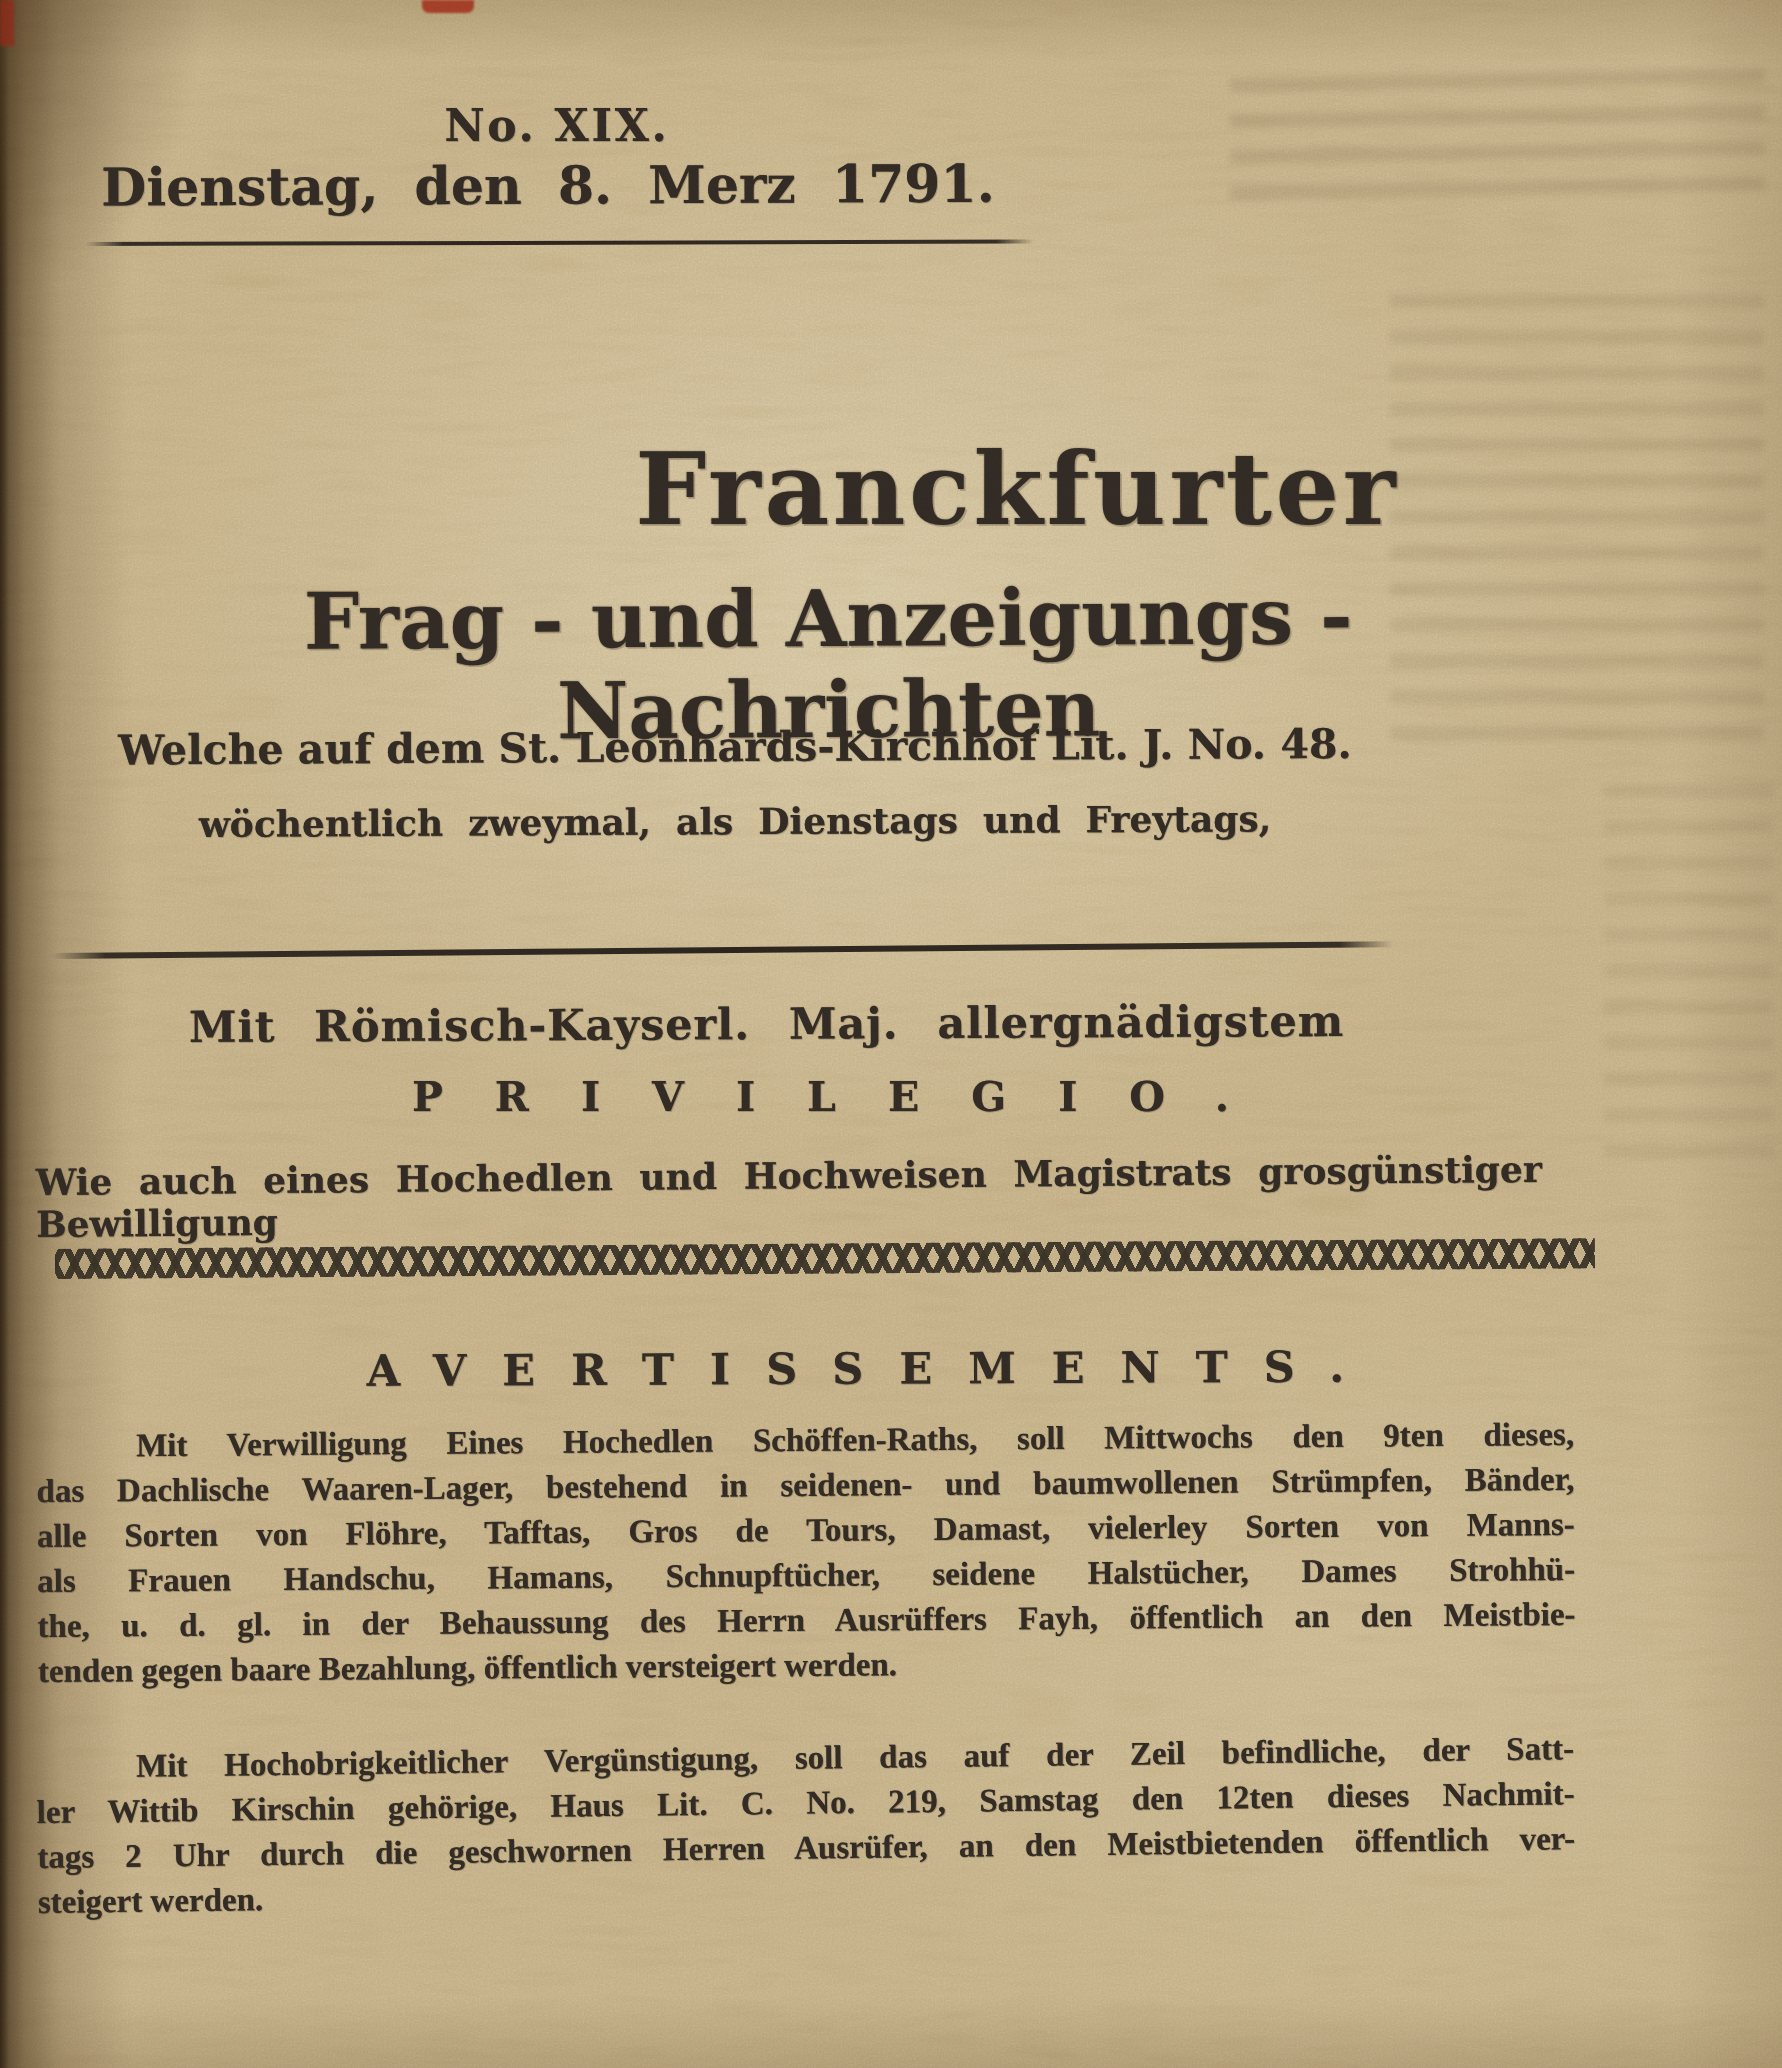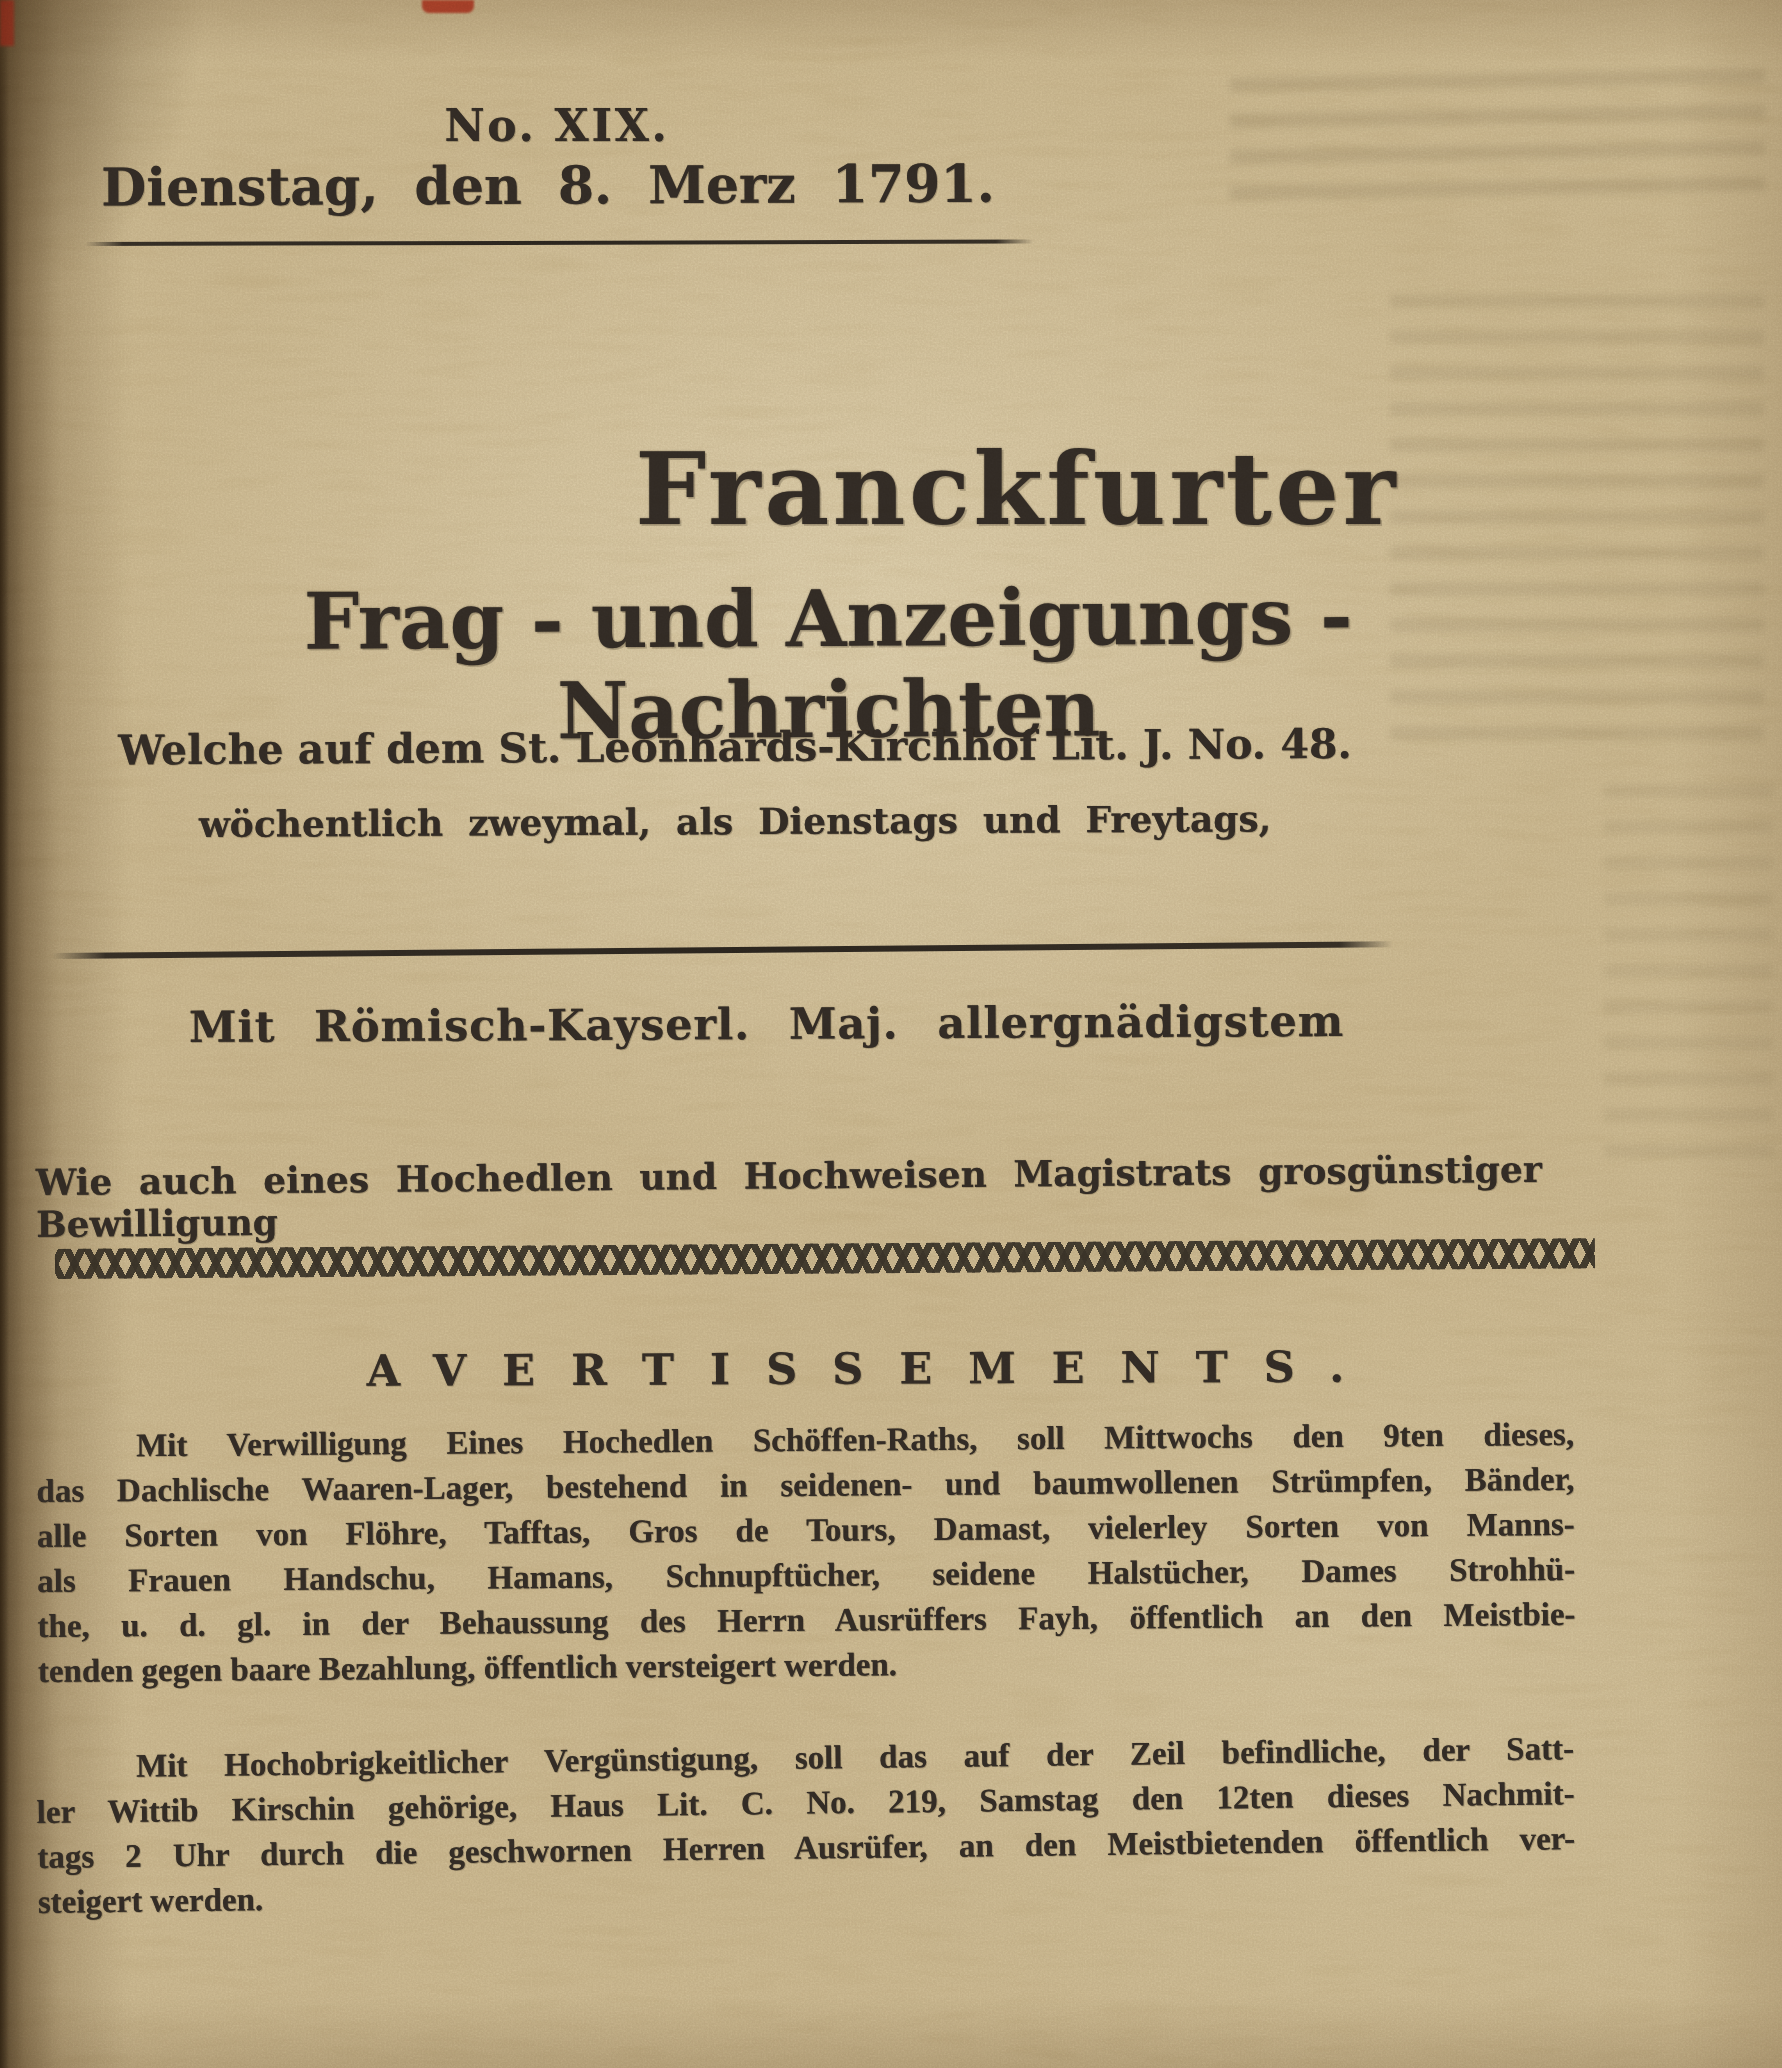--- a/index.html
+++ b/index.html
@@ -85,20 +85,21 @@
   <div class="abs ink dateline">Dienstag, den 8. Merz 1791.</div>
   <div class="abs rule rule1"></div>
 
   <div class="abs ink title1">Franckfurter</div>
   <div class="abs ink title2">Frag - und Anzeigungs - Nachrichten</div>
   <div class="abs ink sub1">Welche auf dem St. Leonhards-Kirchhof Lit. J. No. 48.</div>
   <div class="abs ink sub2">wöchentlich zweymal, als Dienstags und Freytags,</div>
 
   <div class="abs rule rule2"></div>
   <div class="abs ink priv1">Mit Römisch-Kayserl. Maj. allergnädigstem</div>
+  <div class="abs ink priv2">PRIVILEGIO.</div>
   <div class="abs ink priv3">Wie auch eines Hochedlen und Hochweisen Magistrats grosgünstiger Bewilligung</div>
 
   <div class="abs band"></div>
 
   <div class="abs ink heading">AVERTISSEMENTS.</div>
 
   <div class="abs ink article article1">
     <div class="bodyline first">Mit Verwilligung Eines Hochedlen Schöffen-Raths, soll Mittwochs den 9ten dieses,</div>
     <div class="bodyline">das Dachlische Waaren-Lager, bestehend in seidenen- und baumwollenen Strümpfen, Bänder,</div>
     <div class="bodyline">alle Sorten von Flöhre, Tafftas, Gros de Tours, Damast, vielerley Sorten von Manns-</div>

